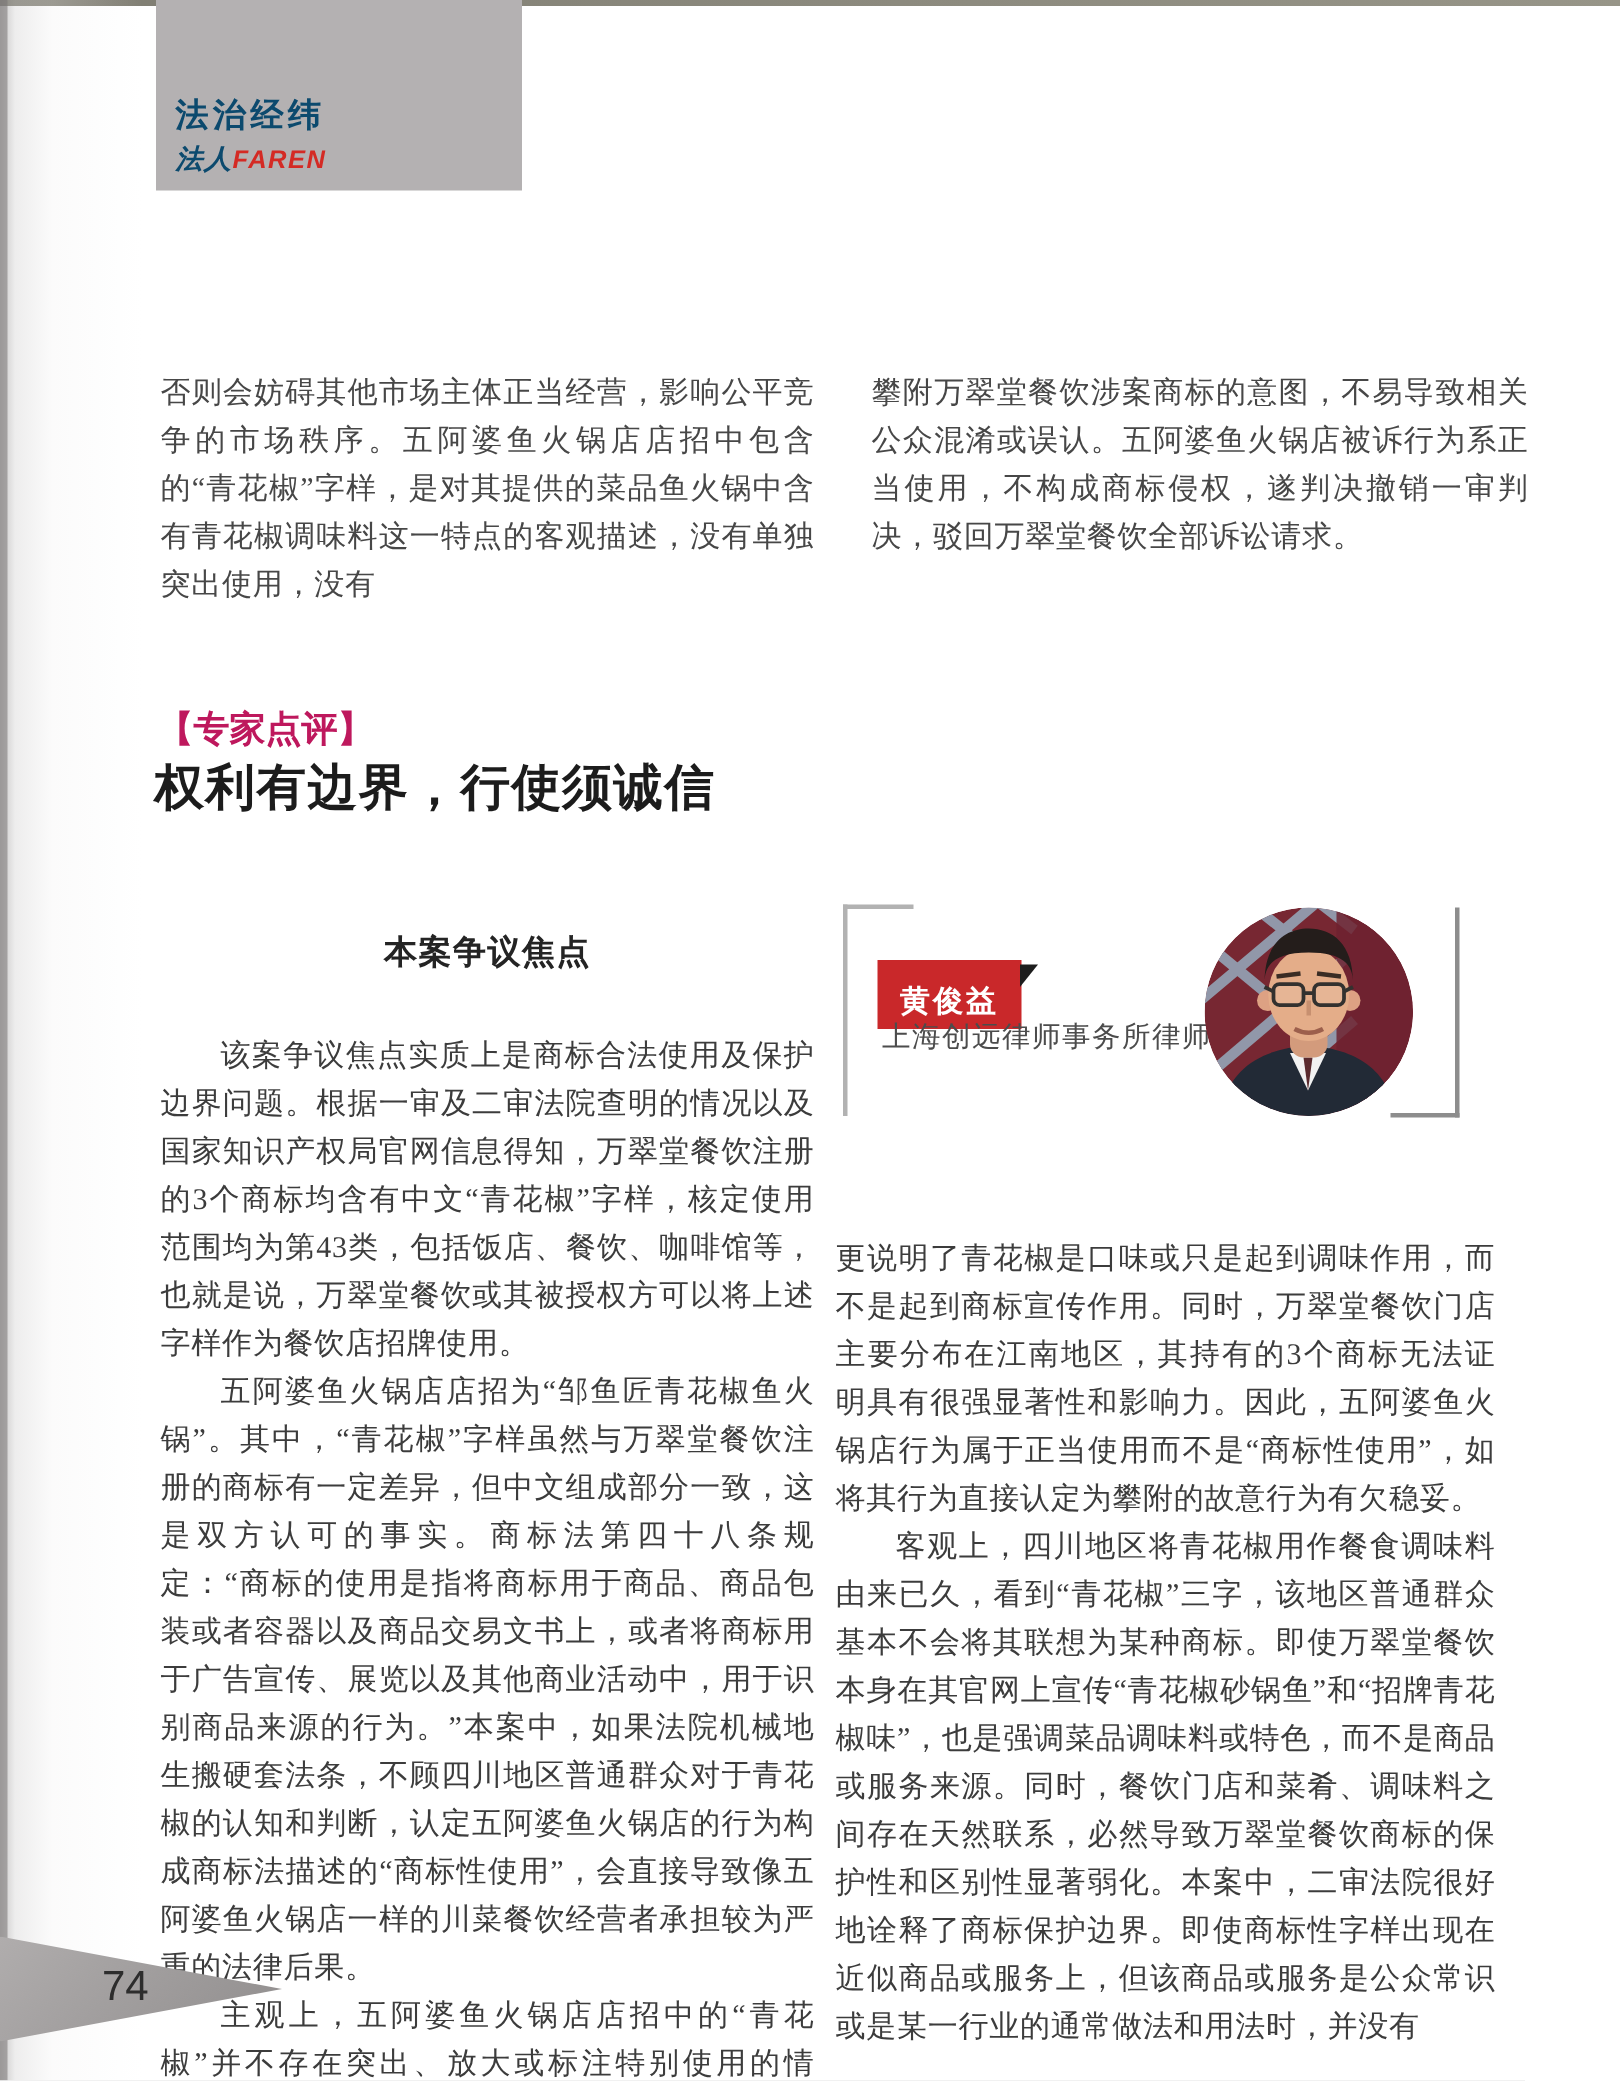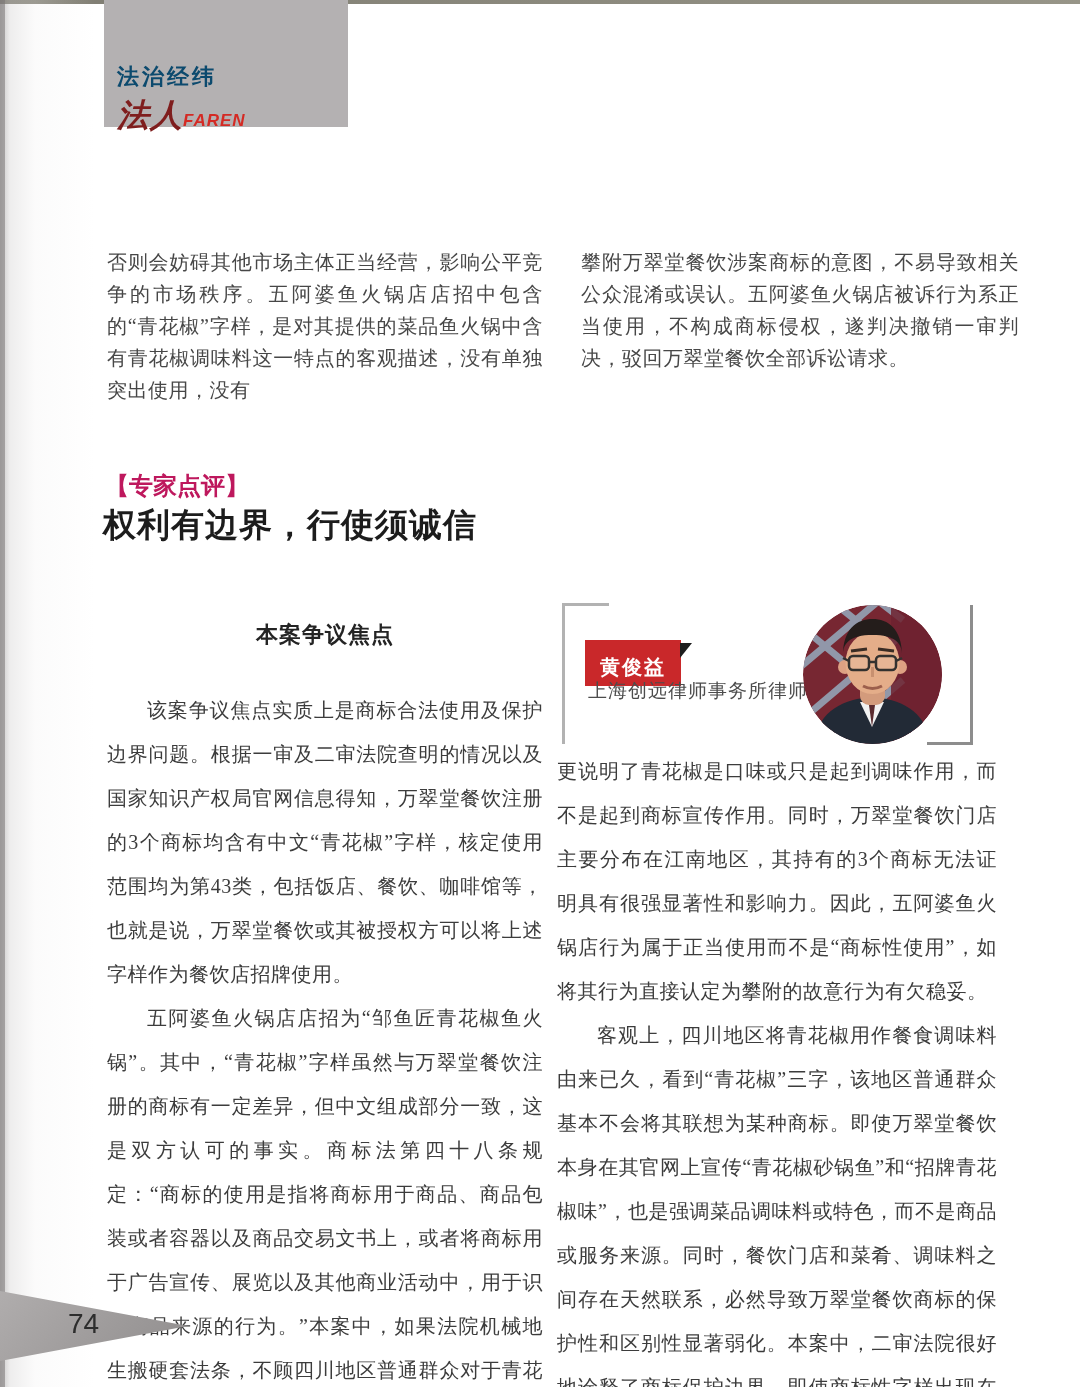--- a/index.html
+++ b/index.html
@@ -17,43 +17,43 @@
     background:linear-gradient(90deg,rgba(150,147,147,.55) 0px,rgba(205,203,203,.35) 10px,rgba(240,239,239,.25) 35px,rgba(255,255,255,0) 95px); }
   .edge-left-line { position:absolute; left:0; top:0; width:5px; height:1387px; background:rgba(120,117,117,.55); }
 
   
   .masthead { position:absolute; left:104px; top:0; width:244px; height:127px; background:#b4b1b2; }
   .masthead-section { position:absolute; left:13px; top:62px;
     font-family:"Liberation Sans","DejaVu Sans",sans-serif;
     font-size:22px; font-weight:600; color:#0c4a6e; letter-spacing:3px; }
   .masthead-logo { position:absolute; left:13px; top:94px; white-space:nowrap; }
   .logo-cn { font-family:Liberation Mono, monospace;
-    font-size:32px; font-weight:bold; font-style:italic; color:#7f1d1d; letter-spacing:1px; }
+    font-size:18px; font-weight:bold; font-style:italic; color:#0c4a6e; letter-spacing:1px; }
   .logo-en { font-family:"Liberation Sans","DejaVu Sans",sans-serif;
     font-size:17px; font-weight:bold; font-style:italic; color:#d42a24; letter-spacing:1px;text-align:right; }
 
   
   .intro-left  { position:absolute; left:107px; top:246px; width:436px; }
   .intro-right { position:absolute; left:557px; top:246px; width:438px;margin-left:24px; }
   .intro-left p, .intro-right p {
     font-size:20px; line-height:32px; text-align:justify; color:#474747; letter-spacing:.5px; }
 
   
   .kicker { position:absolute; left:105px; top:470px;
     font-family:"Liberation Sans","DejaVu Sans",sans-serif;
     font-size:24px; font-weight:600; color:#be185d; }
   .article-title { position:absolute; left:103px; top:503px;
     font-family:"Liberation Sans","DejaVu Sans",sans-serif;
     font-size:33px; font-weight:bold; color:#1c1c1c; letter-spacing:1px; }
 
   
   .col-left  { position:absolute; left:107px; top:620px; width:436px; }
-  .col-right { position:absolute; left:557px; top:749px; width:440px; }
+  .col-right { position:absolute; left:557px; top:823px; width:440px; }
   .subhead { text-align:center; font-size:22px; font-weight:bold; color:#242424; margin-bottom:38px; letter-spacing:1px; }
-  .bodytext p { font-size:20px; line-height:44px; text-align:justify; color:#3c3c3c; letter-spacing:.5px; }
+  .bodytext p { font-size:20px; line-height:32px; text-align:justify; color:#3c3c3c; letter-spacing:.5px; }
   .bodytext p.indent { text-indent:2em; }
 
   
   .expert-card { position:absolute; left:557px; top:596px; width:440px; height:152px; }
   .bracket-tl { position:absolute; left:5px; top:7px; width:47px; height:141px;
     border-left:3px solid #b2b2b2; border-top:3px solid #b2b2b2; }
   .bracket-br { position:absolute; left:370px; top:9px; width:46px; height:140px;
     border-right:3px solid #8d8d8d; border-bottom:3px solid #8d8d8d; }
   .badge { position:absolute; left:28px; top:44px; background:#c9282a; color:#ffffff;
     font-family:"Liberation Sans","DejaVu Sans",sans-serif;

